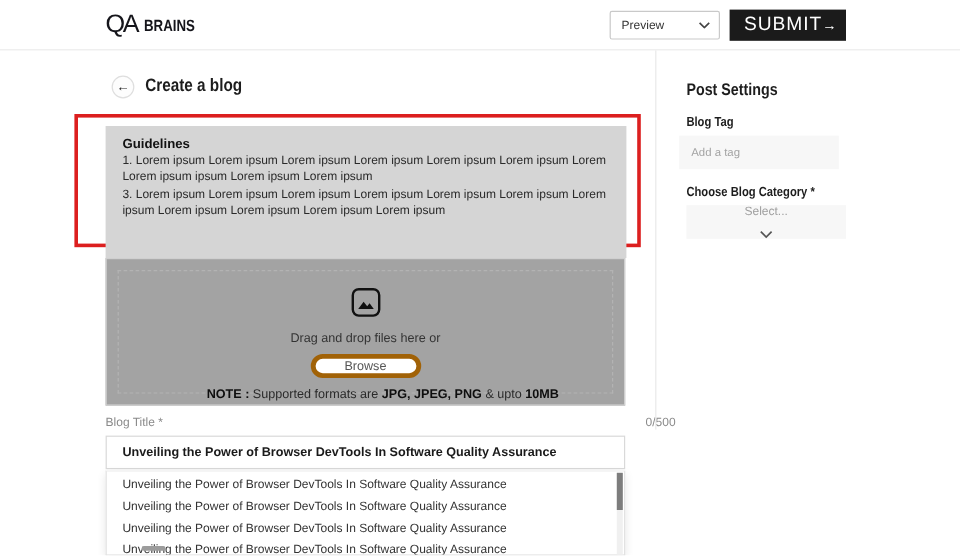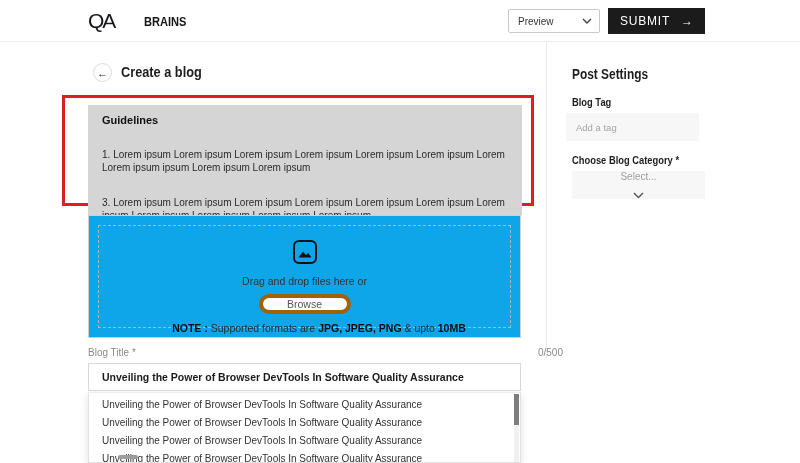--- a/index.html
+++ b/index.html
@@ -2,41 +2,41 @@
 <html><head>
 <meta charset="utf-8">
 <style>
   * { margin:0; padding:0; box-sizing:border-box; }
   html,body { background:#fff; }
   body { font-family:"Liberation Sans", sans-serif; color:#1d1d1d; }
   #app { position:relative; width:800px; height:463px; background:#fff; overflow:hidden; }
 
   
   .header { position:absolute; left:0; top:0; width:800px; height:42px; background:#fff; border-bottom:1px solid #ececec; }
-  .logo { position:absolute; left:88px; top:9px; display:flex; align-items:center;gap:24px; }
+  .logo { position:absolute; left:88px; top:9px; display:flex; align-items:center; }
   .logo-qa { font-size:21px; font-weight:300; letter-spacing:-2px; color:#15151b; }
   .logo-brains { font-size:13.5px; font-weight:700; color:#15151b; margin-left:6px; letter-spacing:0; transform:scaleX(.82); transform-origin:left center; }
   .preview-select { position:absolute; left:508px; top:9px; width:92px; height:24px; background:#fff; border:1px solid #c9c9c9; border-radius:2px; display:flex; align-items:center; justify-content:space-between; padding:0 9px; cursor:pointer;gap:28px; }
   .preview-select span { font-size:10px; color:#333; }
   .submit-btn { position:absolute; left:608px; top:8px; width:97px; height:26px; background:#1b1b1b; color:#fff; border:none; display:flex; align-items:center; justify-content:space-between; padding:0 12px; cursor:pointer; }
-  .submit-btn .lbl { font-size:12px; letter-spacing:.8px; font-weight:400; }
+  .submit-btn .lbl { font-size:16px; letter-spacing:.8px; font-weight:400; }
   .submit-btn .arr { font-size:12px; }
 
   
   .back-btn { position:absolute; left:93px; top:63px; width:19px; height:19px; border-radius:50%; border:1px solid #dedede; background:#fdfdfd; display:flex; align-items:center; justify-content:center; font-size:11px; color:#222; cursor:pointer; }
   .page-title { position:absolute; left:121px; top:63px; font-size:15px; font-weight:700; transform:scaleX(.85); transform-origin:left center; white-space:nowrap; }
 
   
   .guidelines-highlight { position:absolute; left:62px; top:95px; width:472px; height:111px; border:3px solid #dc1f1f; }
   .guidelines-panel { position:absolute; left:88px; top:105px; width:434px; height:110px; background:#d5d5d5; padding:9px 13px 0 14px; }
   .guidelines-title { font-size:11px; font-weight:700; color:#111; }
-  .guideline-item { font-size:10px; line-height:12.5px; color:#2a2a2a; margin-top:23px; }
+  .guideline-item { font-size:10px; line-height:12.5px; color:#2a2a2a; margin-top:3px; }
 
   
-  .upload-outer { position:absolute; left:88px; top:215px; width:433px; height:123px; border:1px solid #cfcfcf; background:#0ea5e9; }
+  .upload-outer { position:absolute; left:88px; top:215px; width:433px; height:123px; border:1px solid #cfcfcf; background:#a3a3a3; }
   .upload-inner { position:absolute; left:9px; top:9px; right:9px; bottom:9px; border:1px dashed #b3b3b3; display:flex; flex-direction:column; align-items:center; justify-content:flex-start; padding-top:13px; cursor:pointer; }
   .drag-text { font-size:10.5px; color:#333; margin-top:6px; }
   .browse-btn { margin-top:7px; width:92px; height:22px; border:4px solid #a16207; border-radius:11px; background:#fff; font-size:10.5px; color:#555; font-family:"Liberation Sans",sans-serif; cursor:pointer; }
   .upload-note { margin-top:8px; font-size:10.5px; color:#2a2a2a;padding-left:29px; }
   .upload-note b { color:#0e0e0e; }
 
   
   .title-row { position:absolute; left:88px; top:347px; width:475px; display:flex; justify-content:space-between; }
   .field-label { font-size:10px; color:#8a8a8a; }
   .char-counter { font-size:10px; color:#8a8a8a; }

